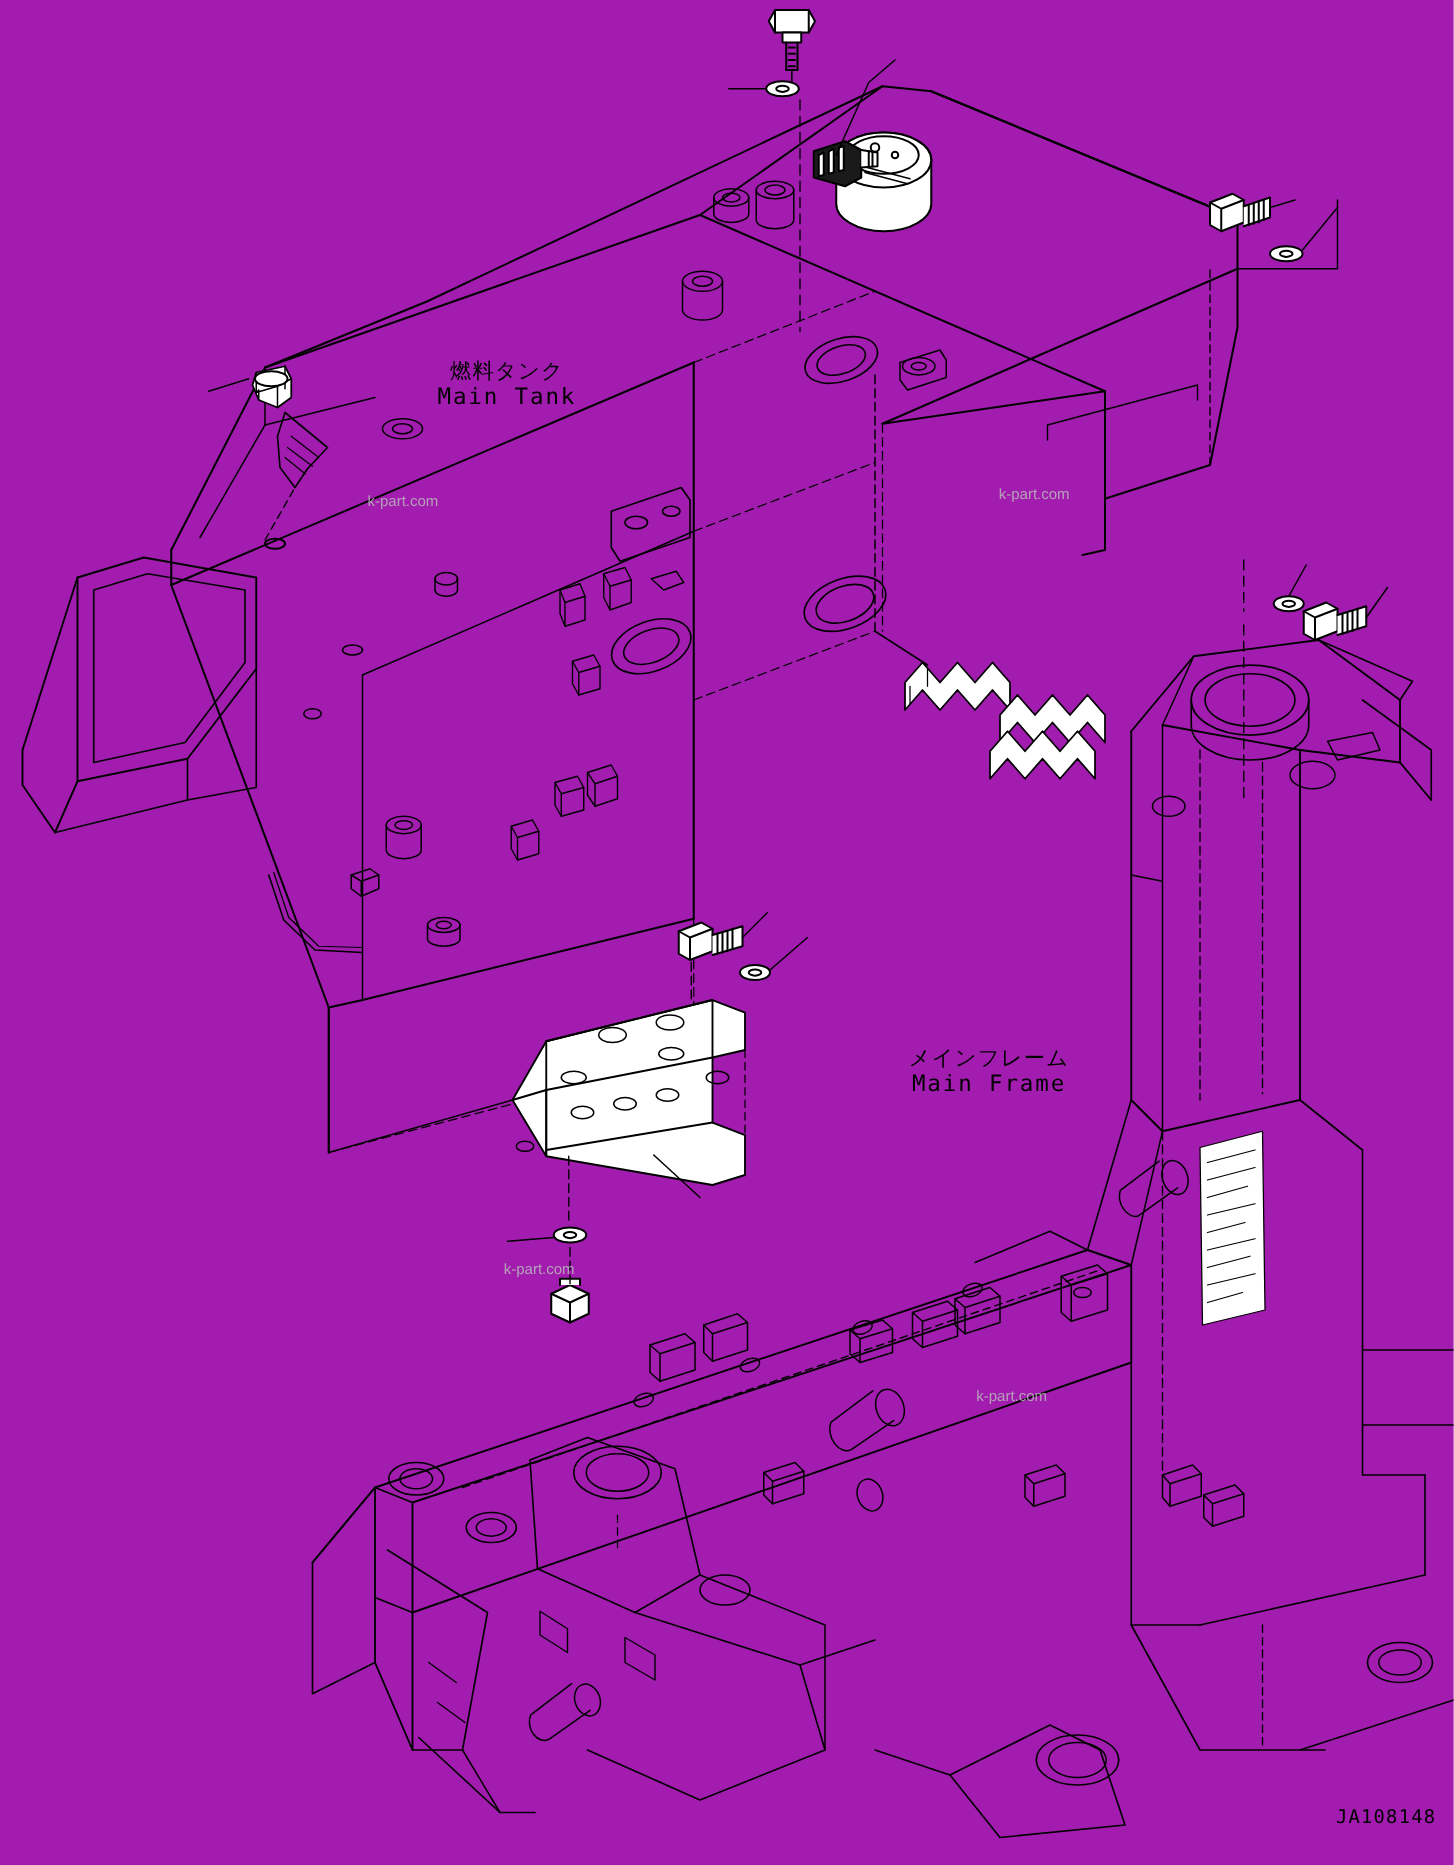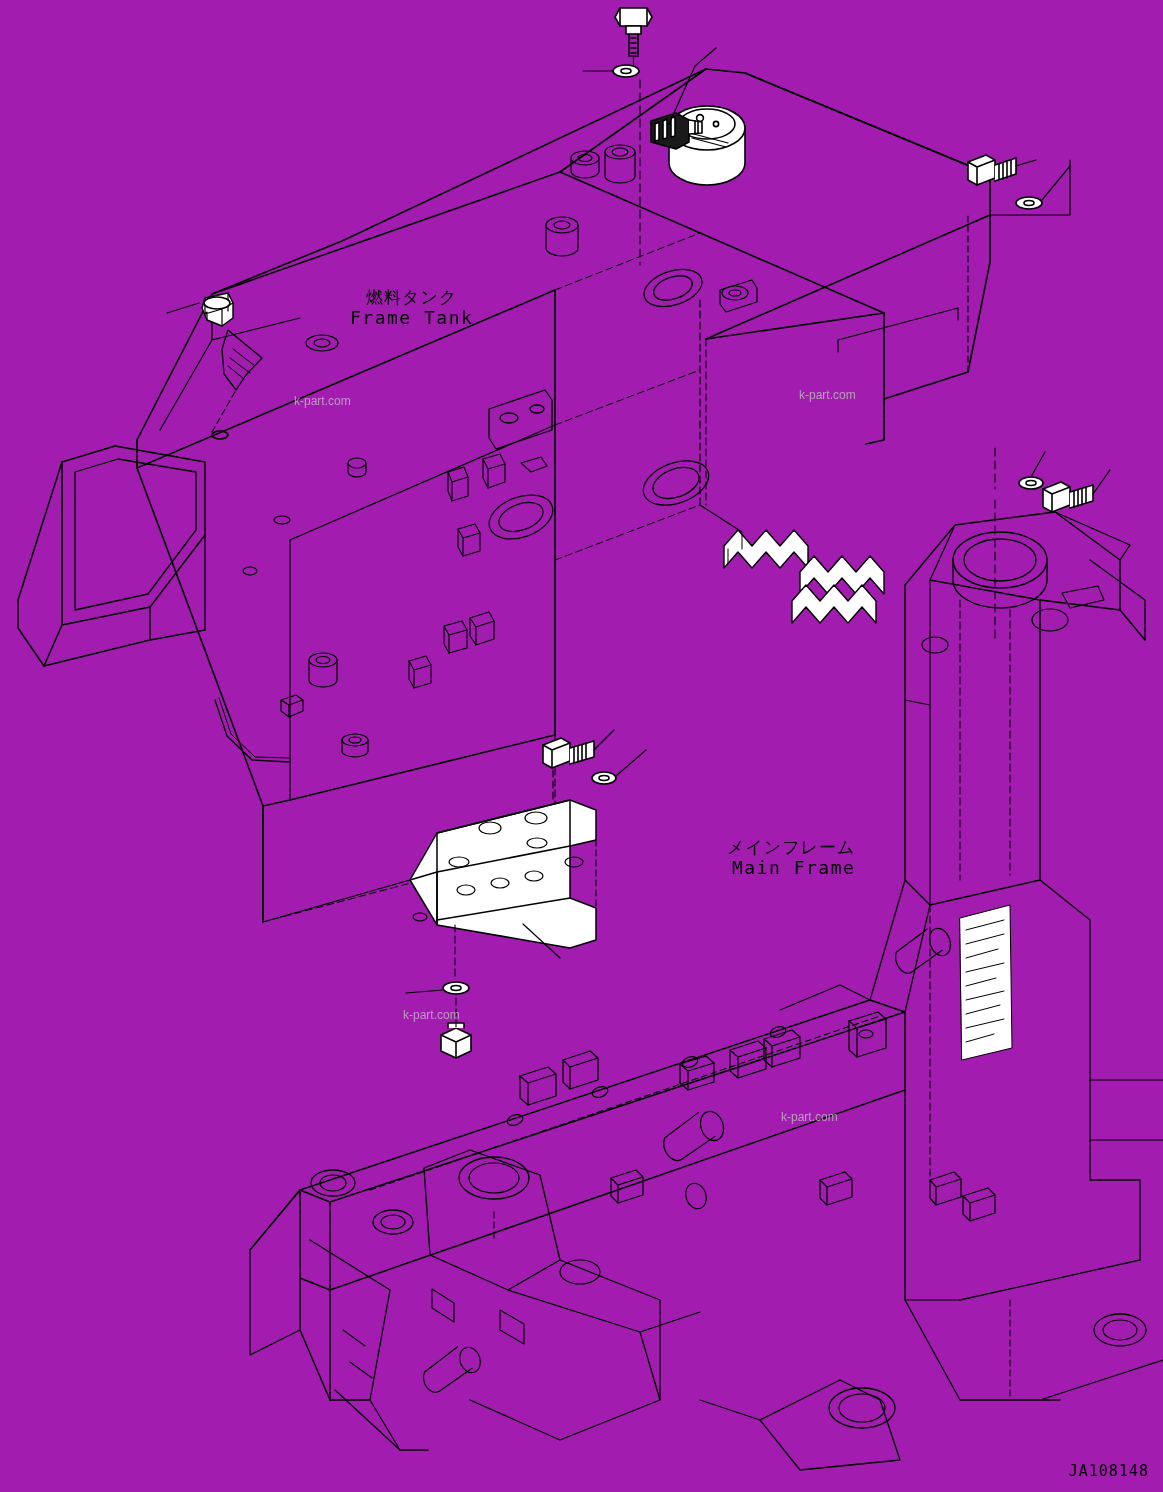--- a/index.html
+++ b/index.html
@@ -42,26 +42,25 @@
     font-size: 18px;
     letter-spacing: 1.5px;
   }
   #fuel-tank-label {
     left: 350px;
     top: 288px;
   }
   #main-frame-label {
     left: 727px;
     top: 838px;
-    text-align: right;
   }
   #drawing-number {
     position: absolute;
     right: 14px;
-    bottom: 12px;
+    bottom: 30px;
     font-family: "DejaVu Sans Mono", monospace;
     font-size: 15px;
     letter-spacing: 1px;
     color: #000;
   }
   .watermark {
     position: absolute;
     font-family: "Liberation Sans", sans-serif;
     font-size: 12px;
     color: #b9b9b9;
@@ -468,21 +467,21 @@
       </g>
 
       <path d="M263 922 L410 880" stroke-width="1.1" stroke-dasharray="0"></path>
       <path d="M263 806 L263 922" stroke-width="1.4"></path>
 
     </g>
   </svg>
 
   <div class="label-box" id="fuel-tank-label">
     <div class="label-jp">燃料タンク</div>
-    <div class="label-en">Frame Tank</div>
+    <div class="label-en">Main Tank</div>
   </div>
 
   <div class="label-box" id="main-frame-label">
     <div class="label-jp">メインフレーム</div>
     <div class="label-en">Main Frame</div>
   </div>
 
   <div id="drawing-number">JA108148</div>
 
   <div class="watermark wm1">k-part.com</div>

